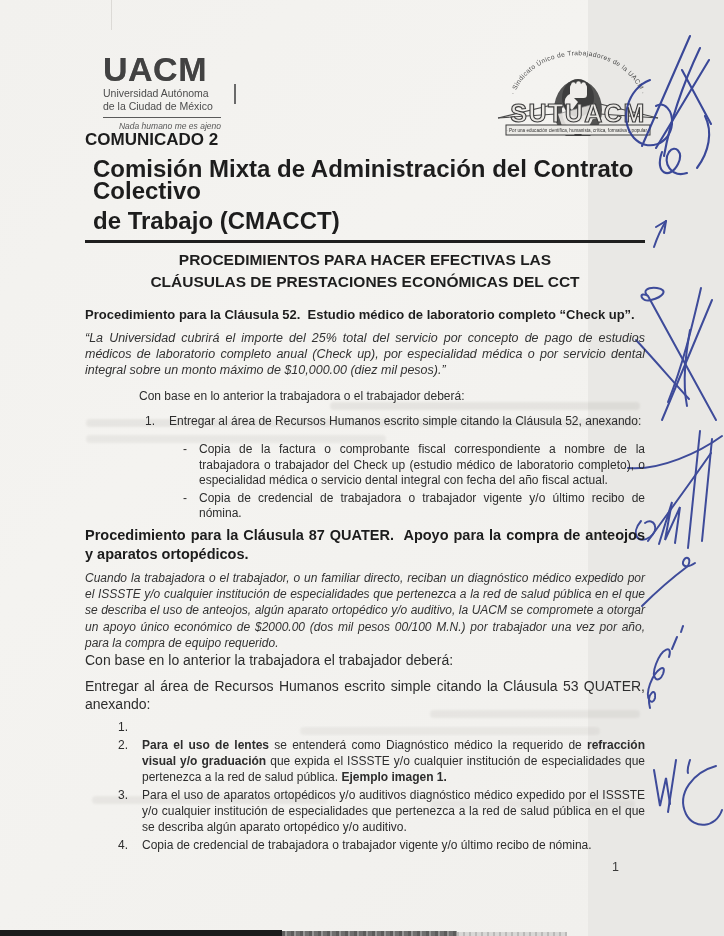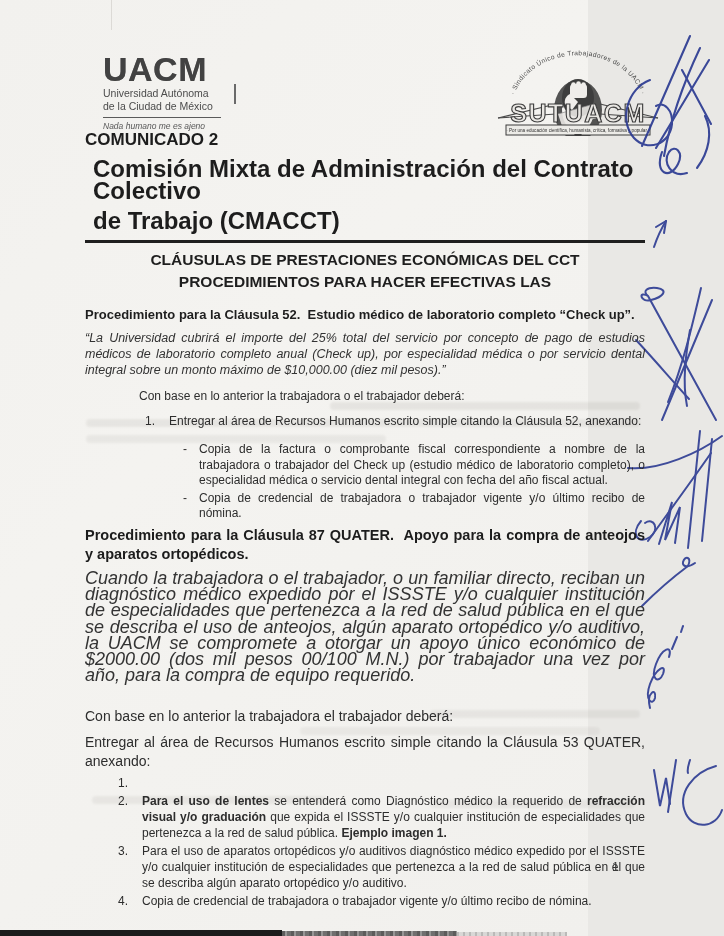--- a/index.html
+++ b/index.html
@@ -6,21 +6,21 @@
   body{width:724px;height:936px;overflow:hidden;background:#e9e8e5;
        font-family:"Liberation Sans",sans-serif;}
   .page{position:relative;width:588px;height:936px;background:#f3f2ef;
         background:linear-gradient(135deg,#f2f1ee 0%,#f4f3f0 40%,#f1f0ed 100%);}
   
   .uacm-logo{position:absolute;left:103px;top:52px;width:120px;color:#454545;}
   .uacm-acronym{font-size:34px;font-weight:bold;letter-spacing:.5px;line-height:34px;
                 color:#424242;text-shadow:0 0 .6px rgba(60,60,60,.6);}
   .uacm-name{font-size:10.5px;line-height:13px;color:#4c4c4c;margin-top:1px;}
   .uacm-rule{border:none;border-top:1.6px solid #5a5a5a;margin:4px 0 3px 0;width:118px;}
-  .uacm-motto{font-size:8.5px;font-style:italic;color:#585858;text-align:left;width:118px;}
+  .uacm-motto{font-size:8.5px;font-style:italic;color:#585858;text-align:right;width:118px;}
   .lh-divider{position:absolute;left:234px;top:84px;width:1.5px;height:20px;background:#6a6a6a;}
   .union-seal{position:absolute;left:494px;top:32px;}
   
   .content{position:absolute;left:85px;top:0;width:560px;padding-top:130px;color:#2d2d2d;}
   .t-communique{font-size:17px;font-weight:bold;text-align:left;line-height:20px;
                 margin:0 0 4px 0;color:#1d1d1d;}
   .t-commission{font-size:24px;font-weight:bold;text-align:left;line-height:22px;
                 margin:8px;color:#1d1d1d;}
   .rule-heavy{border:none;border-top:3px solid #1f1f1f;margin:3px 0 6px 0;}
   .t-sub{font-size:15.5px;font-weight:bold;text-align:center;line-height:22px;margin:0;
@@ -35,22 +35,22 @@
   .intro52{font-size:12px;line-height:15px;margin:0 0 9px 0;padding-left:54px;}
   .row{display:flex;}
   .item1{padding-left:60px;margin-bottom:13px;font-size:12px;line-height:16px;}
   .num52{flex:none;width:24px;}
   .dashrow{padding-left:98px;font-size:12px;line-height:15.6px;margin-bottom:2px;}
   .dashrow.last{margin-bottom:4px;}
   .dashmark{flex:none;width:16px;}
   .rtext{flex:1;text-align:justify;}
   .h53{font-size:14.5px;font-weight:bold;line-height:19px;text-align:justify;
        margin:0 0 6px 0;color:#1c1c1c;}
-  .q53{font-size:18px;font-style:italic;line-height:16.2px;text-align:justify;
-       margin:0 0 24px 0;color:#333;}
+  .q53{font-size:12px;font-style:italic;line-height:16.2px;text-align:justify;
+       margin:0 0 0 0;color:#333;}
   .intro53{font-size:14px;line-height:18px;margin:0 0 8px 0;}
   .instr53{font-size:14px;line-height:18.5px;text-align:justify;margin:0 0 5px 0;}
   .li53{padding-left:33px;font-size:12px;line-height:16px;margin-bottom:2px;}
   .num53{flex:none;width:24px;}
   .b{font-weight:bold;}
   .page-number{position:absolute;left:612px;top:860px;font-size:12.5px;color:#3a3a3a;}
   
   .ink{position:absolute;pointer-events:none;}
   
   .ghost{position:absolute;height:8px;background:#8a8780;border-radius:4px;
@@ -187,22 +187,22 @@
 
   <div class="content">
 
     <h1 class="t-communique">COMUNICADO 2</h1>
     <h2 class="t-commission">Comisión Mixta de Administración del Contrato Colectivo</h2>
     <h2 class="t-commission">de Trabajo (CMACCT)</h2>
 
     <hr class="rule-heavy">
 
     <div class="sub-wrap">
+      <h3 class="t-sub">PROCEDIMIENTOS PARA HACER EFECTIVAS LAS</h3>
       <h3 class="t-sub">CLÁUSULAS DE PRESTACIONES ECONÓMICAS DEL CCT</h3>
-      <h3 class="t-sub">PROCEDIMIENTOS PARA HACER EFECTIVAS LAS</h3>
     </div>
 
     <p class="h52 keepsp">Procedimiento para la Cláusula 52.  Estudio médico de laboratorio completo “Check up”.</p>
     <p class="q52">“La Universidad cubrirá el importe del 25% total del servicio por concepto de pago de estudios médicos de laboratorio completo anual (Check up), por especialidad médica o por servicio dental integral sobre un monto máximo de $10,000.00 (diez mil pesos).”</p>
     <p class="intro52">Con base en lo anterior la trabajadora o el trabajador deberá:</p>
 
     <div class="row item1">
       <span class="num52">1.</span>
       <span class="rtext">Entregar al área de Recursos Humanos escrito simple citando la Cláusula 52, anexando:</span>
     </div>

